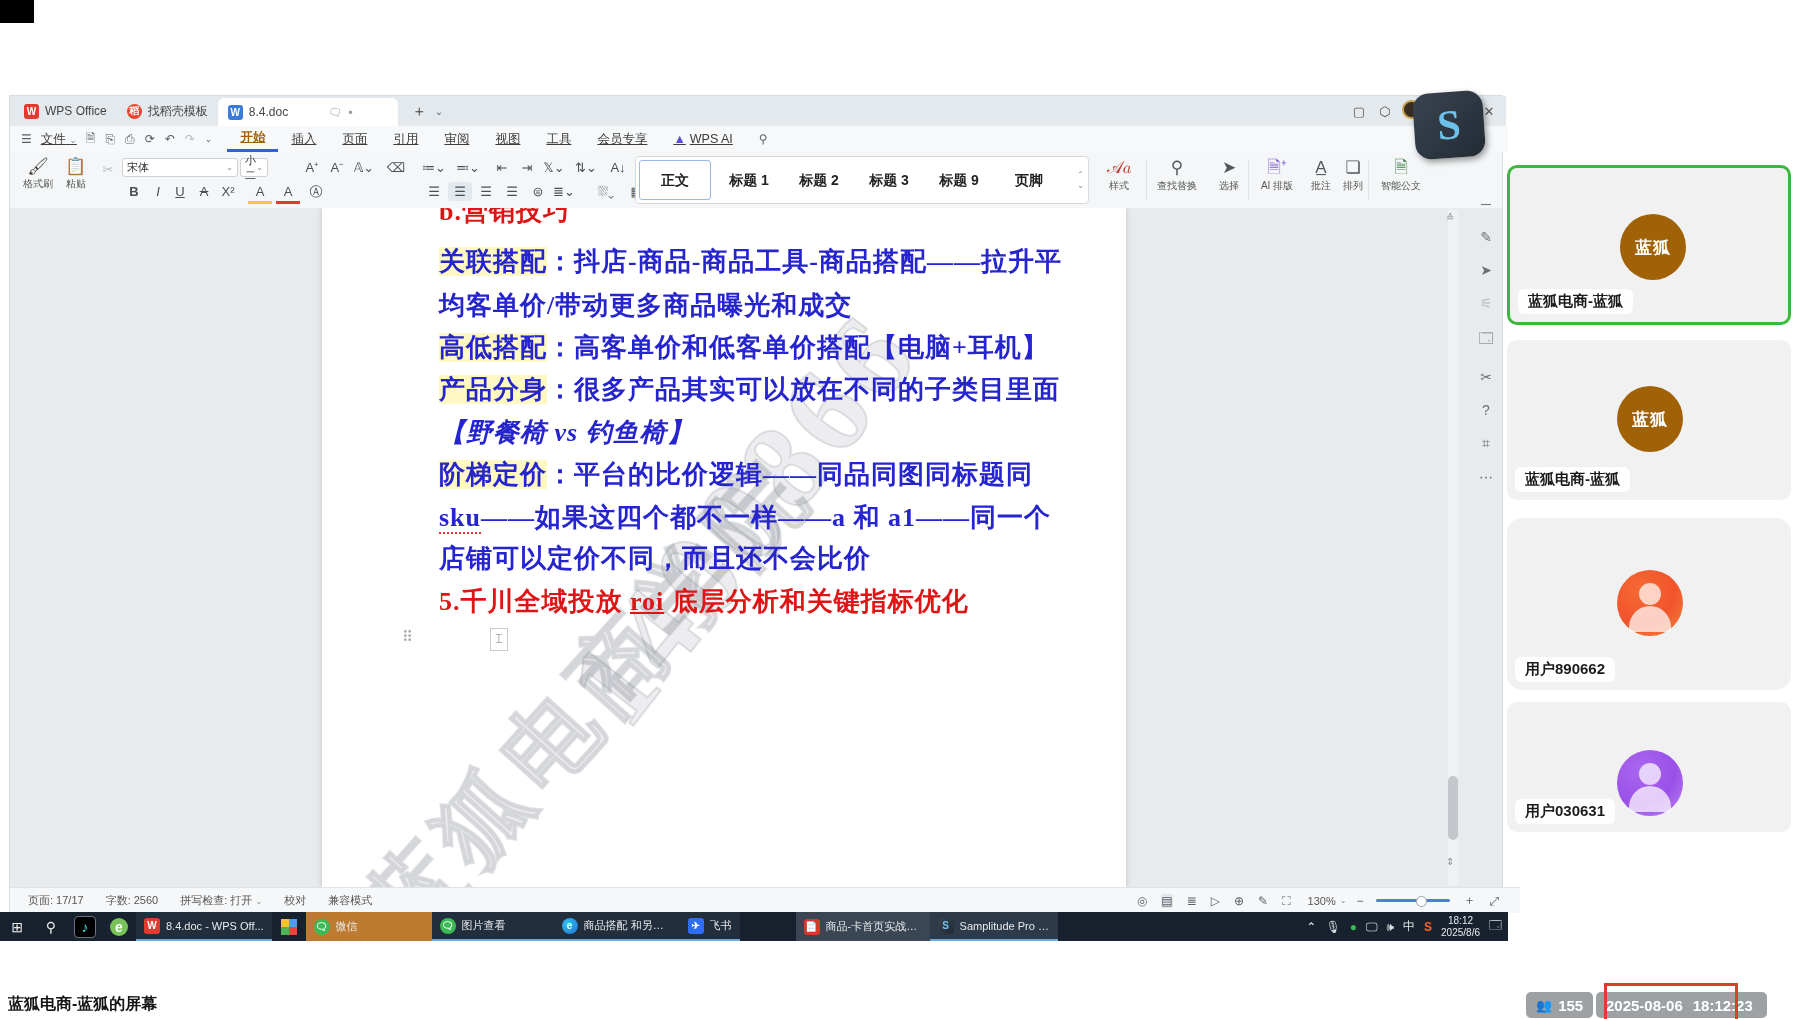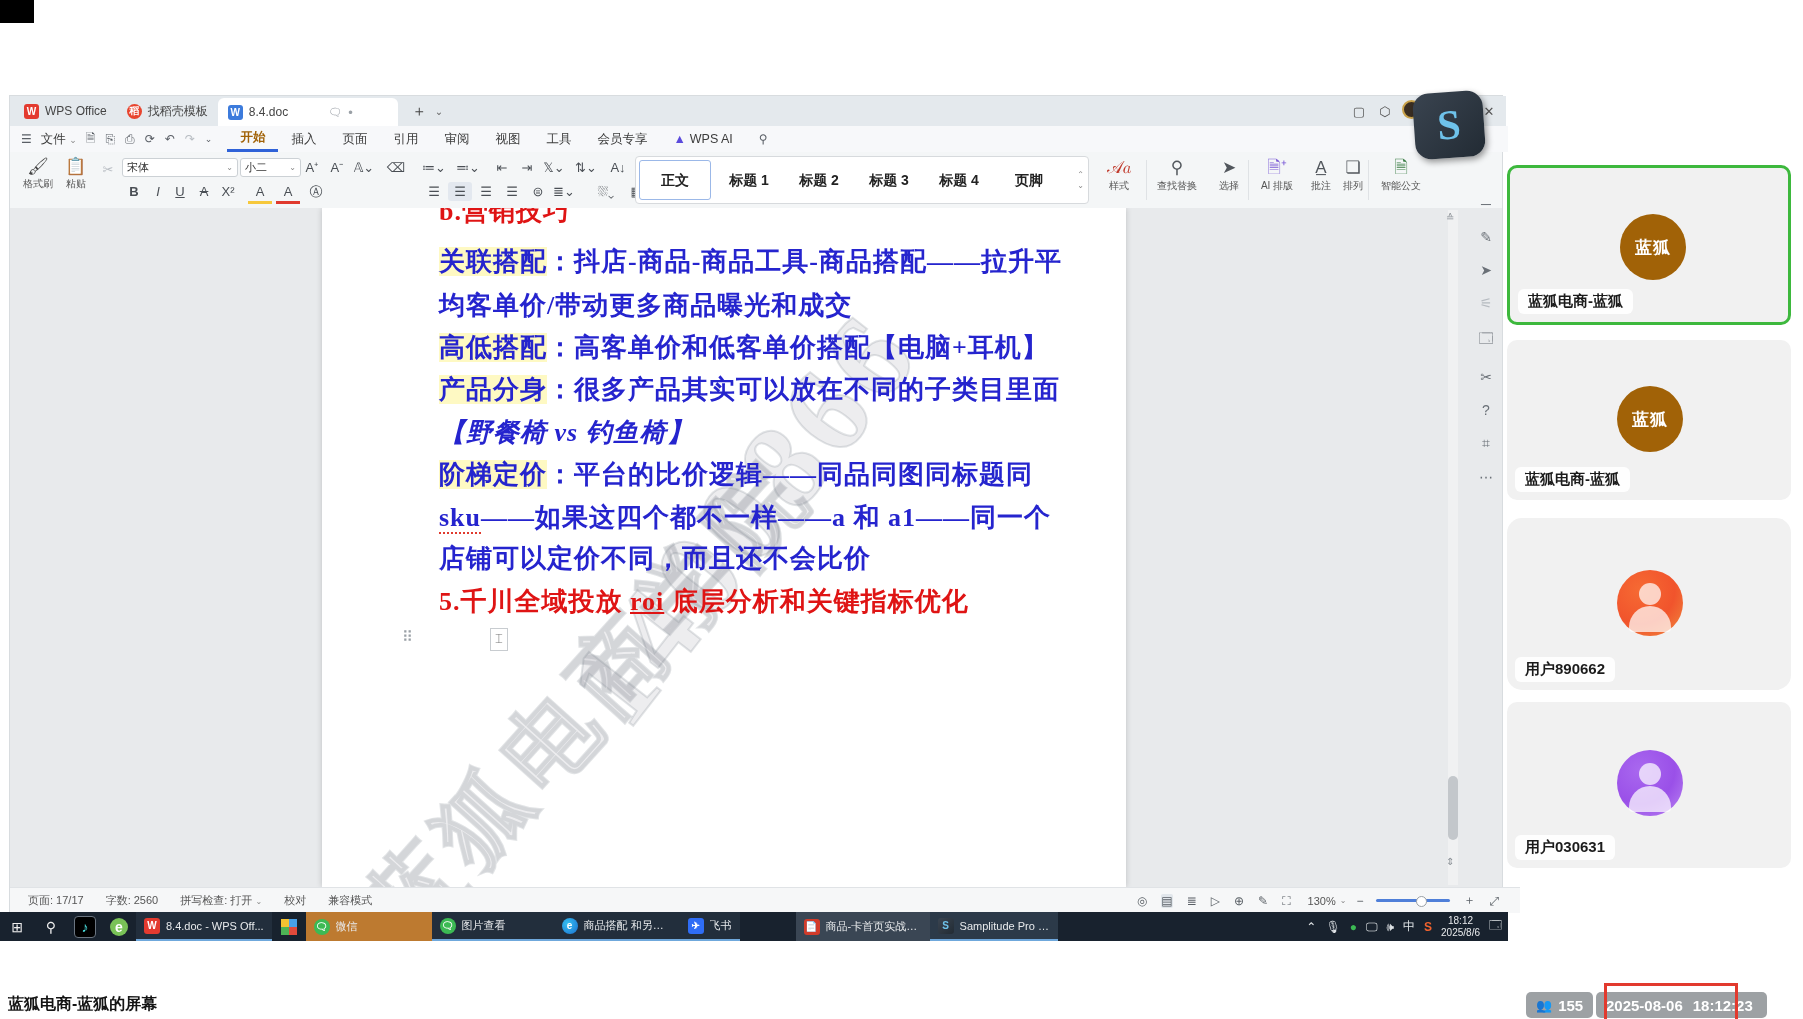--- a/index.html
+++ b/index.html
@@ -8,21 +8,21 @@
   .abs{position:absolute;}
   
   .wps{left:9px;top:95px;width:1494px;height:817px;background:#f5f6f8;border:1px solid #d8dcdf;box-sizing:border-box;}
   .tabbar{left:0;top:0;width:100%;height:30px;background:#e4e9ed;display:flex;align-items:center;}
   .tab{height:24px;display:flex;align-items:center;gap:6px;padding:0 10px;font-size:12px;color:#444;}
   .tab.active{background:#fff;border-radius:6px 6px 0 0;height:28px;margin-top:2px;min-width:160px;}
   .tabicon{width:15px;height:15px;border-radius:3px;display:inline-flex;align-items:center;justify-content:center;
            color:#fff;font-size:10px;font-weight:bold;}
   .winctl{color:#555;font-size:13px;width:26px;text-align:center;}
   .menubar{left:0;top:30px;width:100%;height:26px;background:#f7f8fa;display:flex;align-items:center;font-size:12.5px;color:#3c3c3c;}
-  .menuitem{padding:0 13px;}
+  .menuitem{padding:0 13px;text-decoration:underline;}
   .menuitem.active{color:#a16207;font-weight:bold;border-bottom:3px solid #2f62d8;height:23px;display:flex;align-items:center;}
   .qicon{color:#5a5f66;font-size:12px;padding:0 5px;}
   .toolbar{left:0;top:56px;width:100%;height:56px;background:#f4f6f7;border-bottom:1px solid #e2e5e8;}
   .bigbtn{width:36px;text-align:center;font-size:10px;color:#555;}
   .bigbtn .ic{font-size:17px;display:block;line-height:20px;color:#444;}
   .combo{background:#fff;border:1px solid #ccd1d5;border-radius:3px;font-size:11px;color:#333;
          display:flex;align-items:center;justify-content:space-between;padding:0 4px;height:19px;box-sizing:border-box;}
   .ti{font-size:13px;color:#4a4f55;width:24px;text-align:center;display:inline-block;line-height:19px;}
   .gallery{background:#fff;border:1px solid #d7dadd;border-radius:4px;display:flex;align-items:center;height:46px;}
   .gitem{width:70px;text-align:center;font-size:14px;color:#222;font-weight:bold;height:38px;line-height:38px;}
@@ -147,21 +147,21 @@
       <div class="abs bigbtn" style="left:48px;top:5px;">
         <span class="ic">📋</span>
         <span>粘贴</span>
       </div>
       <span class="abs ti" style="left:86px;top:8px;color:#b9bec4;">✂</span>
 
       <div class="abs combo" style="left:112px;top:6px;width:116px;">
         <span>宋体</span>
           <span style="font-size:8px;color:#888;">⌄</span>
       </div>
-      <div class="abs combo" style="left:230px;top:6px;width:61px;">
+      <div class="abs combo" style="left:230px;top:6px;width:28px;">
         <span>小二</span>
           <span style="font-size:8px;color:#888;">⌄</span>
       </div>
       <span class="abs ti" style="left:290px;top:6px;">A⁺</span>
       <span class="abs ti" style="left:315px;top:6px;">A⁻</span>
       <span class="abs ti" style="left:342px;top:6px;">𝔸⌄</span>
       <span class="abs ti" style="left:374px;top:6px;">⌫</span>
       <span class="abs ti" style="left:412px;top:6px;">≔⌄</span>
       <span class="abs ti" style="left:446px;top:6px;">≕⌄</span>
       <span class="abs ti" style="left:480px;top:6px;">⇤</span>
@@ -186,21 +186,21 @@
       <span class="abs ti" style="left:516px;top:30px;">⊜</span>
       <span class="abs ti" style="left:542px;top:30px;">≣⌄</span>
       <span class="abs ti" style="left:584px;top:30px;">⛆⌄</span>
       <span class="abs ti" style="left:620px;top:30px;">▦⌄</span>
 
       <div class="abs gallery" style="left:625px;top:4px;width:452px;">
         <div class="gitem sel">正文</div>
         <div class="gitem">标题 1</div>
         <div class="gitem">标题 2</div>
         <div class="gitem">标题 3</div>
-        <div class="gitem">标题 4</div>
+        <div class="gitem">标题 9</div>
         <div class="gitem">页脚</div>
         <div style="margin-left:auto;display:flex;flex-direction:column;gap:2px;padding-right:4px;color:#888;font-size:8px;">
           <span>⌃</span>
           <span>⌄</span>
         </div>
       </div>
 
       <div class="abs rbtn" style="left:1082px;top:5px;">
         <span class="ic" style="color:#c0392b;">𝒜𝑎</span>
         <span>样式</span>
@@ -367,21 +367,21 @@
     <div class="namechip">蓝狐电商-蓝狐</div>
   </div>
   <div class="abs tile" style="top:340px;">
     <div class="avatar av-teal">蓝狐</div>
     <div class="namechip">蓝狐电商-蓝狐</div>
   </div>
   <div class="abs tile" style="top:518px;height:172px;border-radius:15px;">
     <div class="avatar av-orange person" style="top:52px;"></div>
     <div class="namechip">用户890662</div>
   </div>
-  <div class="abs tile" style="top:702px;height:166px;">
+  <div class="abs tile" style="top:702px;height:130px;">
     <div class="avatar av-purple person" style="top:48px;"></div>
     <div class="namechip">用户030631</div>
   </div>
 
   <div class="abs" style="left:8px;top:994px;font-size:16px;font-weight:bold;color:#141414;">蓝狐电商-蓝狐的屏幕</div>
 
   <div class="abs pill" style="left:1526px;top:992px;gap:6px;">
     <span style="font-size:13px;">👥</span>
     <span>155</span>
   </div>

